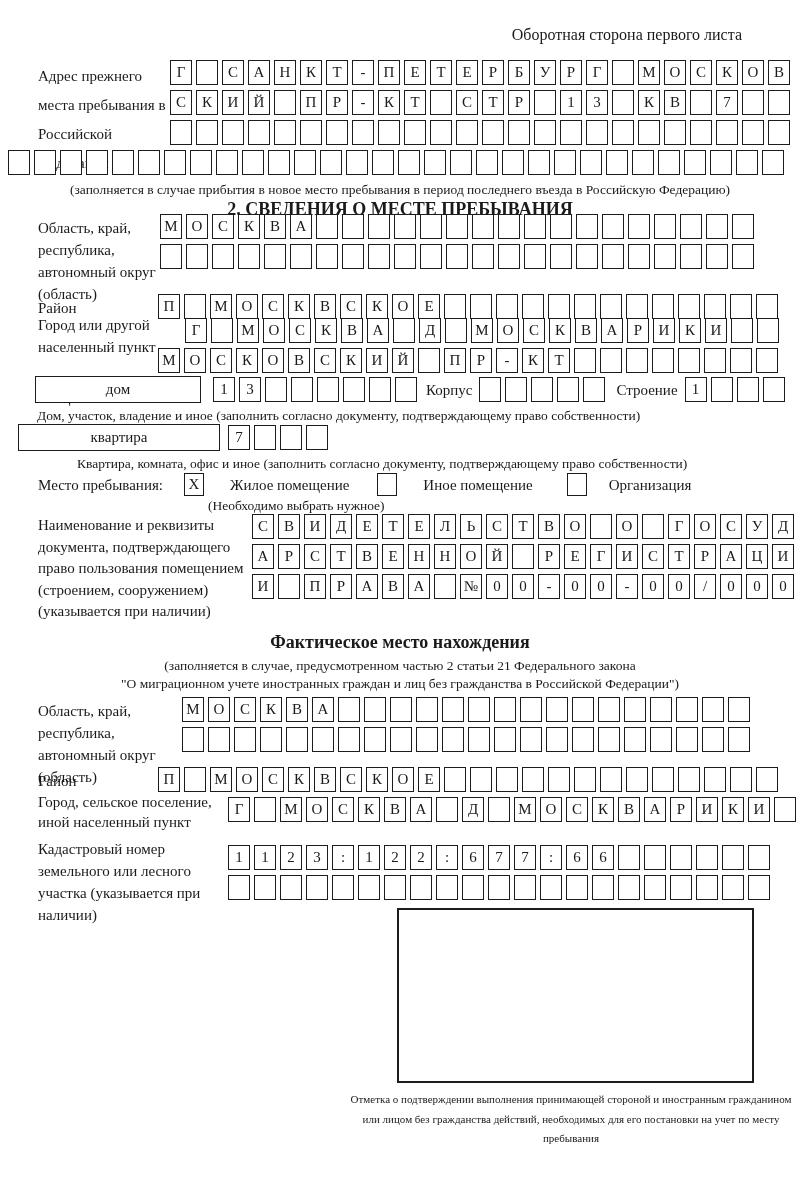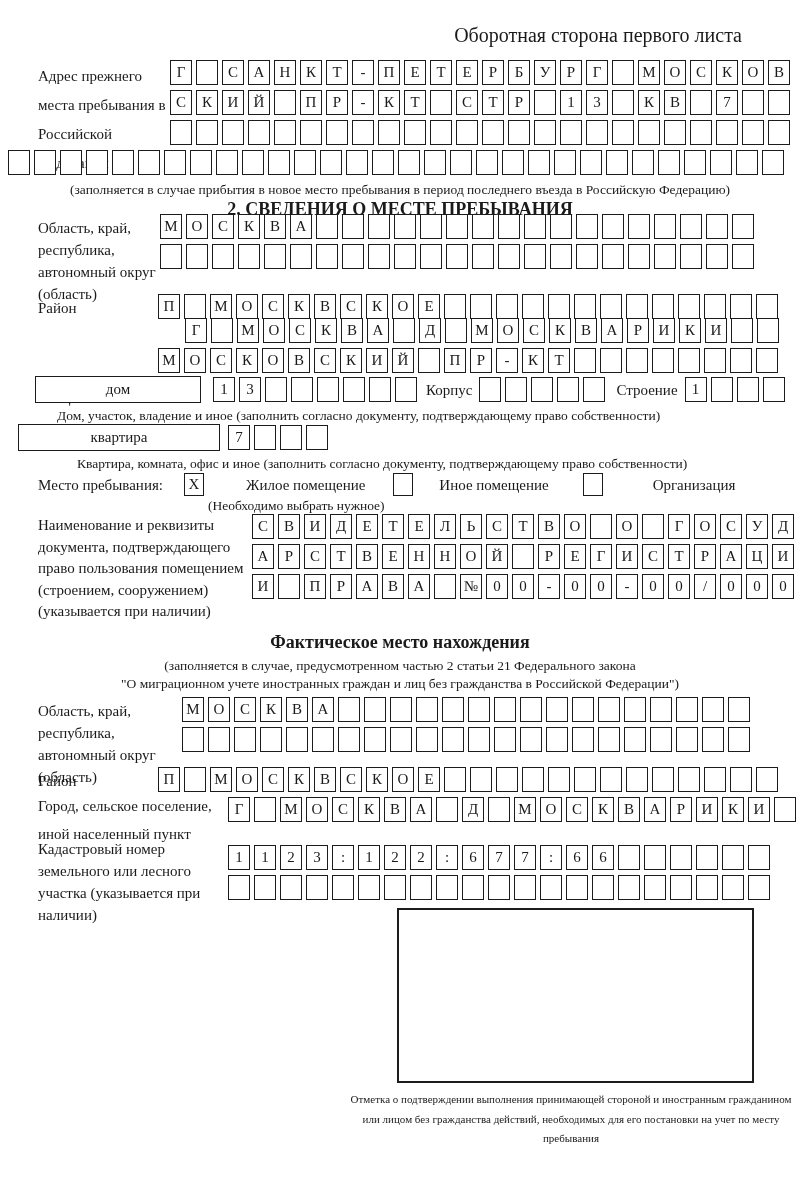--- a/index.html
+++ b/index.html
@@ -55,21 +55,21 @@
     border: 2px solid #1c1c1c;
     background: #fff;
   }
   .stamp-caption { font-size: 11px; line-height: 19.5px; text-align: center; }
 </style>
 </head>
 <body>
 
 <div class="page">
 
-  <div class="abs label" style="top:24px; right:58px; font-size:20px;">Оборотная сторона первого листа</div>
+  <div class="abs label" style="top:24px; right:58px; font-size:16px;">Оборотная сторона первого листа</div>
 
   <div class="abs label" style="left:38px; top:62px; width:132px; line-height:29px;">Адрес прежнего места пребывания в Российской Федерации</div>
   <div class="abs rowstack" style="left:170px; top:60px;">
     <div class="cellrow">
         <div class="cell">Г</div>
         <div class="cell"></div>
         <div class="cell">С</div>
         <div class="cell">А</div>
         <div class="cell">Н</div>
         <div class="cell">К</div>
@@ -256,20 +256,21 @@
       <div class="cell"></div>
       <div class="cell"></div>
       <div class="cell"></div>
       <div class="cell"></div>
       <div class="cell"></div>
       <div class="cell"></div>
       <div class="cell"></div>
       <div class="cell"></div>
     </div>
 
+  <div class="abs label" style="left:38px; top:314px; width:152px;">Город или другой населенный пункт</div>
   <div class="abs cellrow" style="left:185px; top:318px;">
       <div class="cell">Г</div>
       <div class="cell"></div>
       <div class="cell">М</div>
       <div class="cell">О</div>
       <div class="cell">С</div>
       <div class="cell">К</div>
       <div class="cell">В</div>
       <div class="cell">А</div>
       <div class="cell"></div>
@@ -338,41 +339,41 @@
         <div class="cell"></div>
       </div>
     <div class="label" style="margin:0 7px 0 11px;">Строение</div>
     <div class="cellrow">
         <div class="cell">1</div>
         <div class="cell"></div>
         <div class="cell"></div>
         <div class="cell"></div>
       </div>
   </div>
-  <div class="abs caption" style="left:37px; top:407px;margin-left:20px;">Дом, участок, владение и иное (заполнить согласно документу, подтверждающему право собственности)</div>
+  <div class="abs caption" style="left:37px; top:407px;">Дом, участок, владение и иное (заполнить согласно документу, подтверждающему право собственности)</div>
 
   <div class="abs inline-row" style="left:18px; top:424px;">
     <div class="widebox" style="width:202px;">квартира</div>
     <div class="cellrow" style="margin-left:8px;">
         <div class="cell">7</div>
         <div class="cell"></div>
         <div class="cell"></div>
         <div class="cell"></div>
       </div>
   </div>
   <div class="abs caption" style="left:37px; top:455px;margin-left:40px;">Квартира, комната, офис и иное (заполнить согласно документу, подтверждающему право собственности)</div>
 
   <div class="abs inline-row" style="left:38px; top:473px;gap:14px;">
     <div class="label">Место пребывания:</div>
     <div class="checkbox" style="margin-left:7px;">X</div>
-    <div class="label" style="margin-left:28px;">Жилое помещение</div>
+    <div class="label" style="margin-left:12px;">Жилое помещение</div>
     <div class="checkbox" style="margin-left:14px;"></div>
     <div class="label" style="margin-left:12px;">Иное помещение</div>
     <div class="checkbox" style="margin-left:20px;"></div>
-    <div class="label" style="margin-left:36px;">Организация</div>
+    <div class="label" style="margin-left:8px;">Организация</div>
   </div>
   <div class="abs caption" style="left:208px; top:497px;">(Необходимо выбрать нужное)</div>
 
   <div class="abs label" style="left:38px; top:515px; width:212px; line-height:21.5px;">Наименование и реквизиты документа, подтверждающего право пользования помещением (строением, сооружением) (указывается при наличии)</div>
   <div class="abs rowstack" style="left:252px; top:514px;">
     <div class="cellrow">
         <div class="cell">С</div>
         <div class="cell">В</div>
         <div class="cell">И</div>
         <div class="cell">Д</div>
@@ -519,21 +520,21 @@
       <div class="cell"></div>
       <div class="cell"></div>
       <div class="cell"></div>
       <div class="cell"></div>
       <div class="cell"></div>
       <div class="cell"></div>
       <div class="cell"></div>
       <div class="cell"></div>
     </div>
 
-  <div class="abs label" style="left:38px; top:792px; width:192px; line-height:28px;">Город, сельское поселение, иной населенный пункт</div>
+  <div class="abs label" style="left:38px; top:792px; width:192px; line-height:20px;">Город, сельское поселение, иной населенный пункт</div>
   <div class="abs cellrow" style="left:228px; top:797px;">
       <div class="cell">Г</div>
       <div class="cell"></div>
       <div class="cell">М</div>
       <div class="cell">О</div>
       <div class="cell">С</div>
       <div class="cell">К</div>
       <div class="cell">В</div>
       <div class="cell">А</div>
       <div class="cell"></div>

